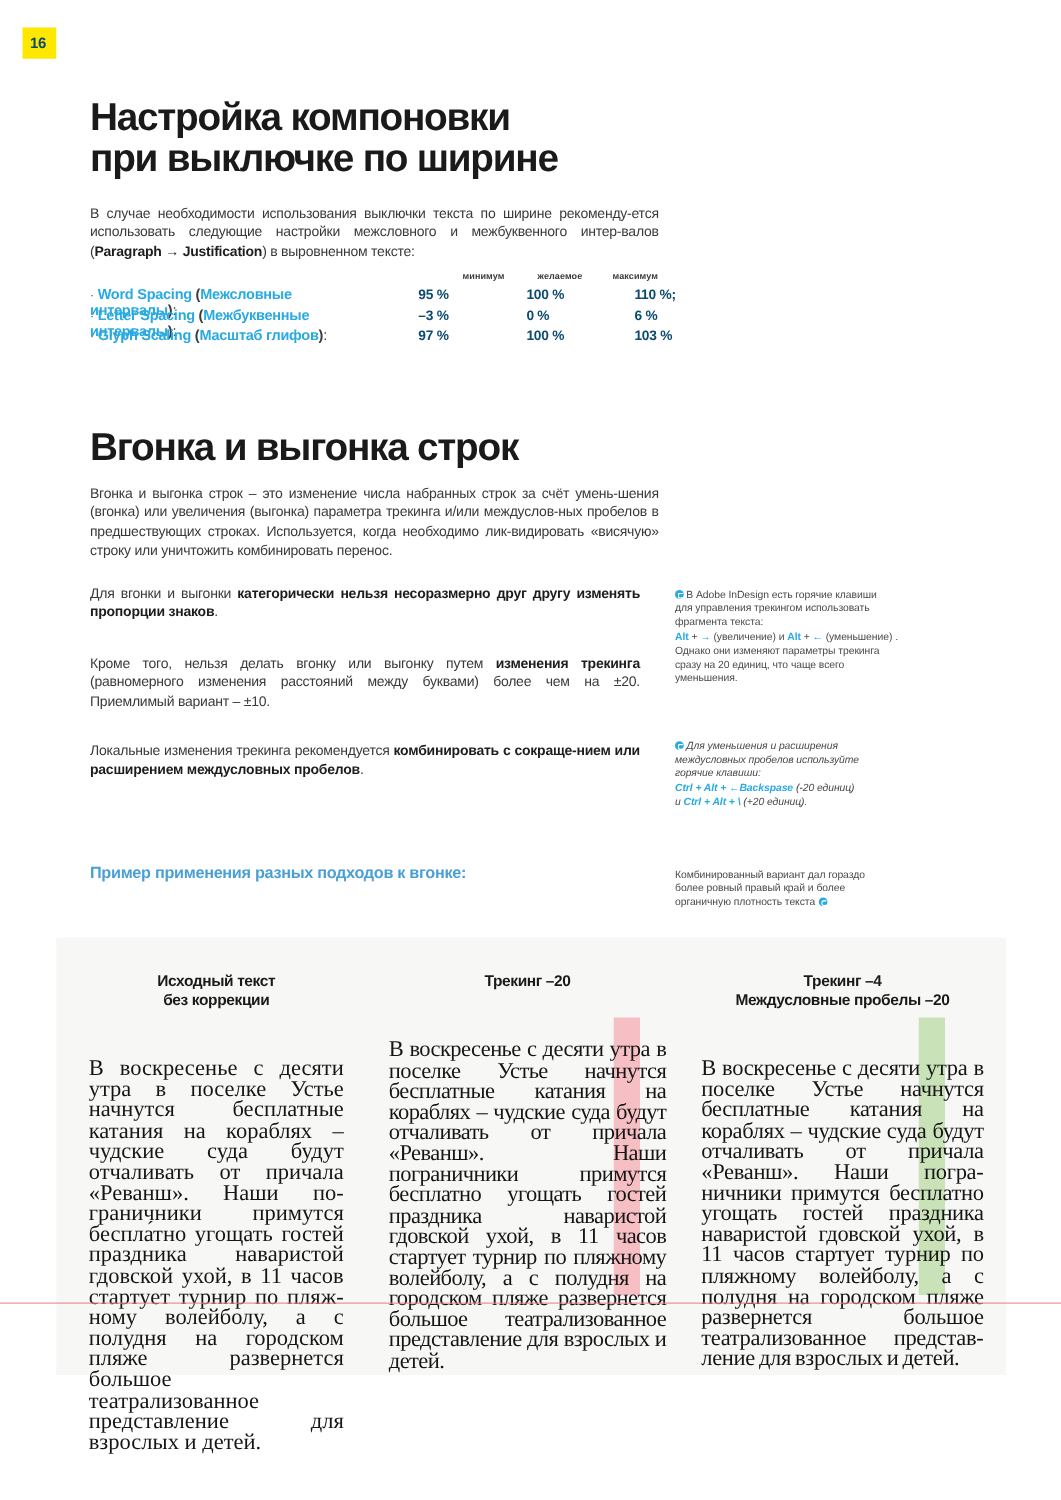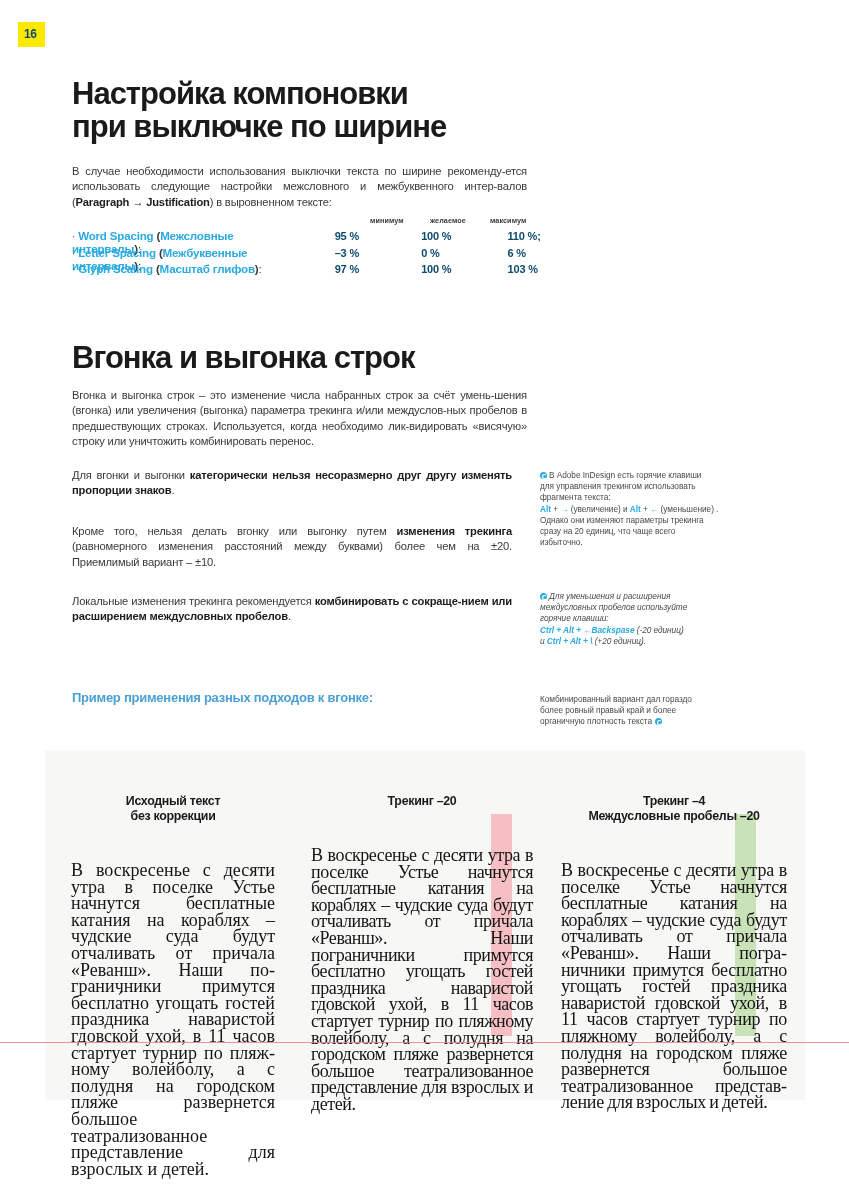--- a/index.html
+++ b/index.html
@@ -165,21 +165,21 @@
     position: absolute;
     left: 45px;
     top: 750px;
     width: 760px;
     height: 350px;
     background: #f7f7f6;
   }
   .example-cols {
     position: absolute;
     left: 0;
-    top: 16px;
+    top: 0;
     width: 100%;
     display: flex;
   }
   .ex-col {
     position: relative;
     box-sizing: border-box;
   }
   .ex-col-1 { width: 252px; padding: 0 22px 0 26px; }
   .ex-col-2 { width: 250px; padding: 0 14px 0 14px; }
   .ex-col-3 { width: 258px; padding: 0 18px 0 14px; }
@@ -302,21 +302,21 @@
     <span>Локальные изменения трекинга рекомендуется </span><span class="b">комбинировать с сокраще-нием или расширением междусловных пробелов</span><span>.</span>
   </p>
 
   <div class="note note-1">
     <span class="note-icon"></span><span>В Adobe InDesign есть горячие клавиши</span><br>
     <span>для управления трекингом использовать</span><br>
     <span>фрагмента текста:</span><br>
     <span class="key">Alt</span><span> + </span><span class="arrow">→</span><span> (увеличение) и </span><span class="key">Alt</span><span> + </span><span class="arrow">←</span><span> (уменьшение) .</span><br>
     <span>Однако они изменяют параметры трекинга</span><br>
     <span>сразу на 20 единиц, что чаще всего</span><br>
-    <span>избыточно.</span>
+    <span>уменьшения.</span>
   </div>
 
   <div class="note note-2">
     <span class="note-icon"></span><span>Для уменьшения и расширения</span><br>
     <span>междусловных пробелов используйте</span><br>
     <span>горячие клавиши:</span><br>
     <span class="key">Ctrl + Alt + ←Backspase</span><span> (-20 единиц)</span><br>
     <span>и </span><span class="key">Ctrl + Alt + \</span><span> (+20 единиц).</span>
   </div>
 

